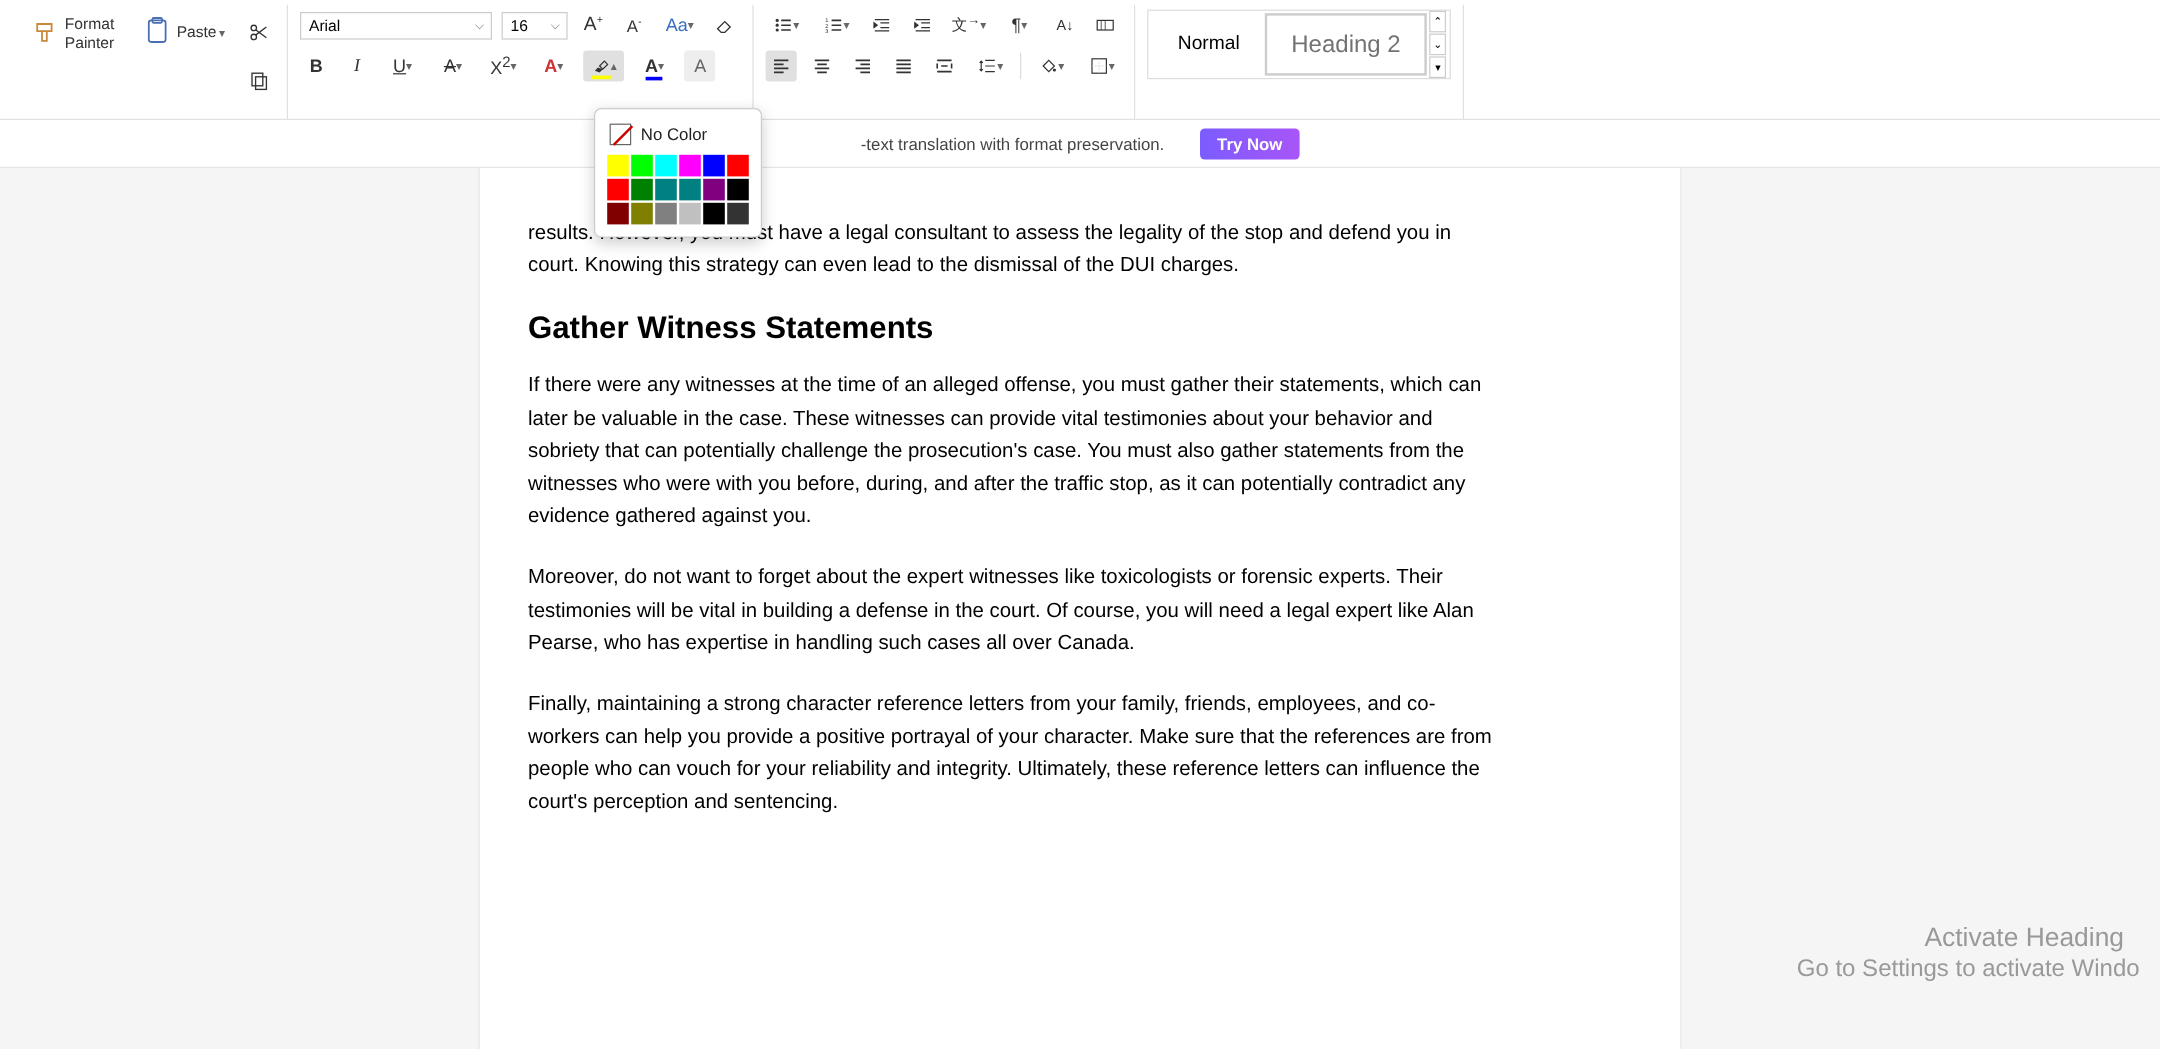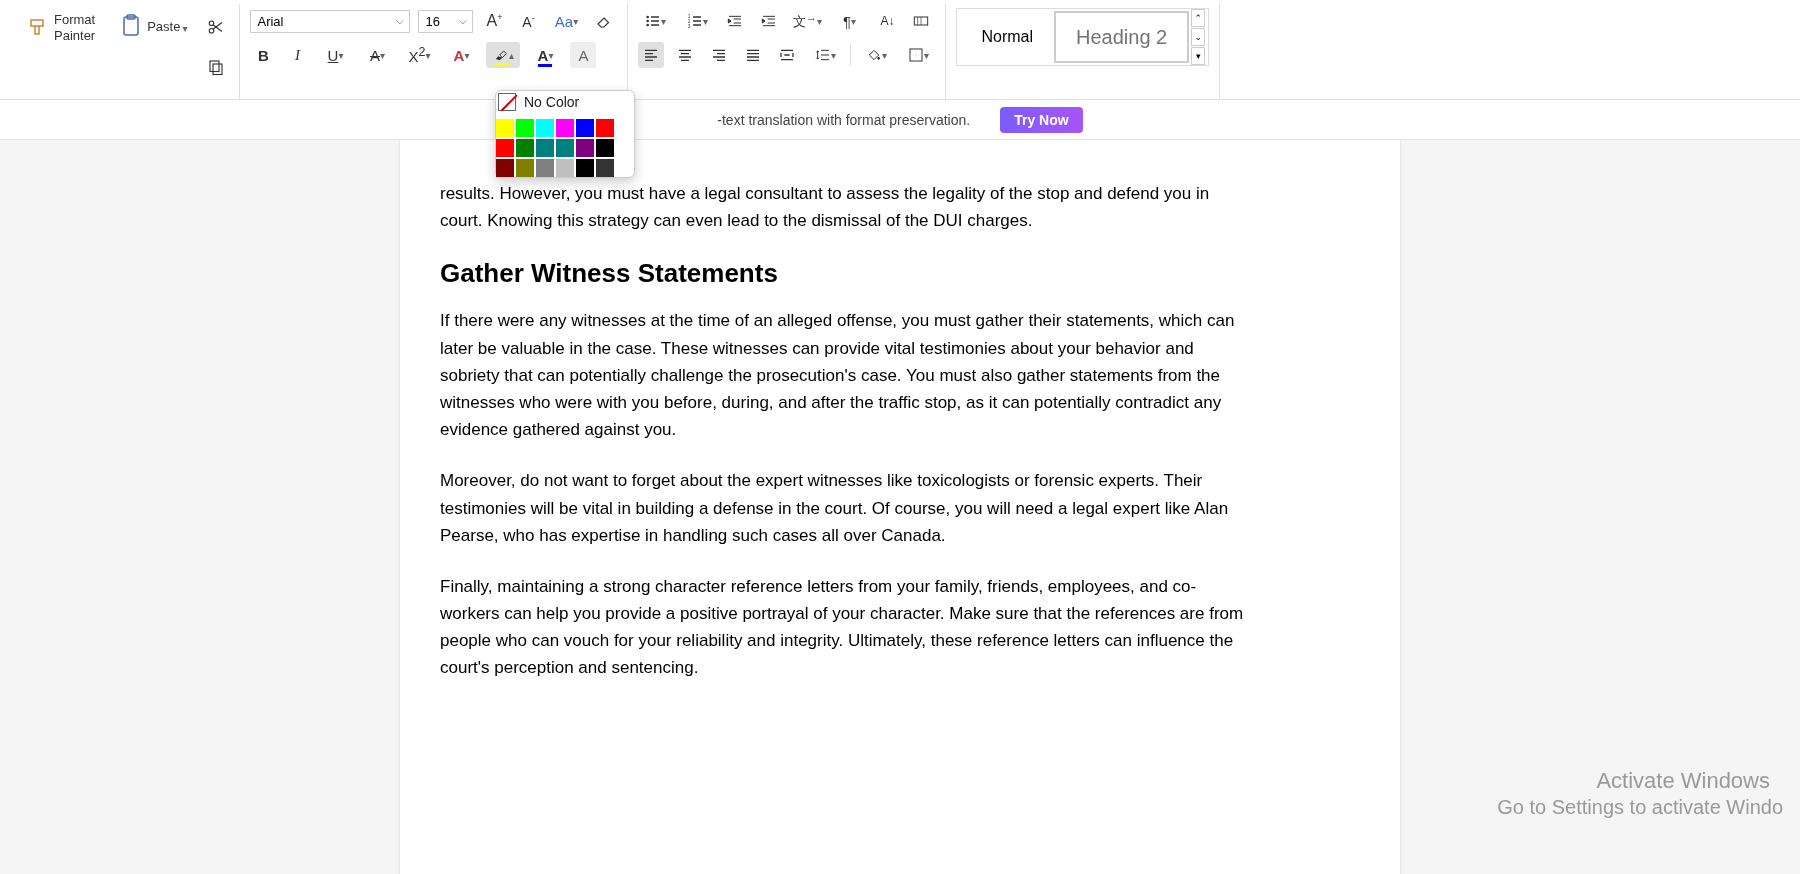--- a/index.html
+++ b/index.html
@@ -158,20 +158,21 @@
   margin-bottom: 18px;
   margin-top: 8px;
 }
 .color-popup {
   position:absolute;
   top: 90px; left: 495px;
   background:#fff;
   border:1px solid #ccc;
   border-radius:6px;
   box-shadow: 0 4px 12px rgba(0,0,0,.2);
+  padding: 10px;
   z-index: 100;
   width: 140px;
 }
 .no-color-row {
   display:flex; align-items:center; gap:8px;
   cursor:pointer; padding: 2px 2px 8px;
   font-size:14px; color:#222;
 }
 .no-color-icon {
   width:18px; height:18px; border:1px solid #666;
@@ -465,14 +466,14 @@
       <div class="swatch" style="background: rgb(0, 0, 0);"></div>
       <div class="swatch" style="background: rgb(128, 0, 0);"></div>
       <div class="swatch" style="background: rgb(128, 128, 0);"></div>
       <div class="swatch" style="background: rgb(128, 128, 128);"></div>
       <div class="swatch" style="background: rgb(192, 192, 192);"></div>
       <div class="swatch" style="background: rgb(0, 0, 0);"></div>
       <div class="swatch" style="background: rgb(51, 51, 51);"></div>
     </div>
 </div>
 
-<div class="watermark">Activate Windows</div>
+<div class="watermark">Activate Heading</div>
 <div class="watermark-sub">Go to Settings to activate Windo</div>
 
 </body></html>

